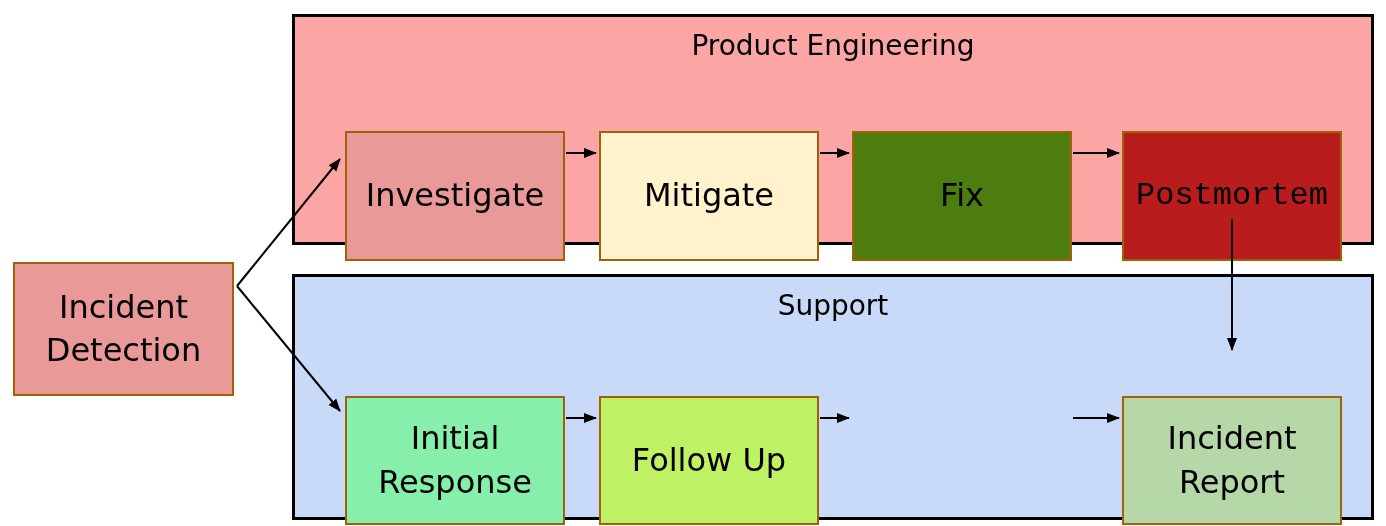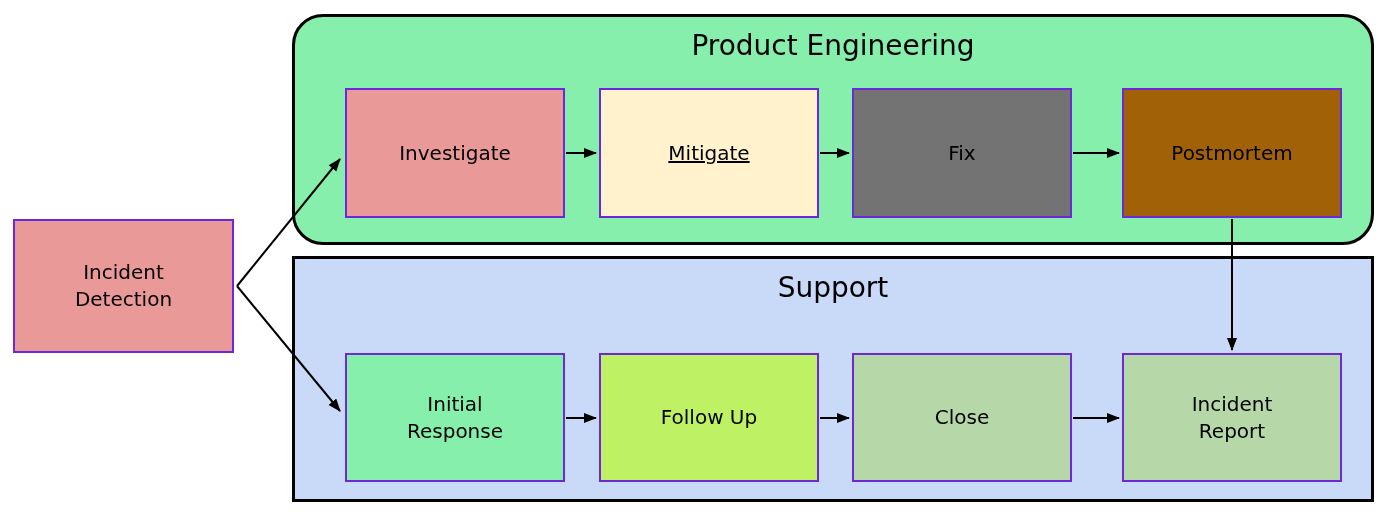--- a/index.html
+++ b/index.html
@@ -11,39 +11,40 @@
     background: #ffffff;
     font-family: "DejaVu Sans", "Liberation Sans", sans-serif;
     color: #000000;
     overflow: hidden;
   }
   .lane {
     position: absolute;
     border: 3px solid #000000;
   }
   .lane-pe  { left: 292px; top: 14px;  width: 1082px; height: 231px; }
-  .lane-sup { left: 292px; top: 256px; width: 1082px; height: 246px; }
+  .lane-sup { left: 292px; top: 274px; width: 1082px; height: 246px; }
   .lane-title {
     width: 100%;
     text-align: center;
     padding-top: 11px;
     font-size: 28px;
     line-height: 1.3;
     white-space: pre-line;
   }
   .node {
     position: absolute;
-    border: 2px solid #6d28d9;
+    border: 2px solid #a16207;
     display: flex;
     align-items: center;
     justify-content: center;
     text-align: center;
-    font-size: 20px;
+    font-size: 32px;
     line-height: 1.35;
     white-space: pre-line;
+    margin-top: 43px;
   }
   .n-start    { left: 13px;   top: 219px; width: 221px; height: 134px; }
   .n-invest   { left: 345px;  top: 88px;  width: 220px; height: 130px; }
   .n-mitigate { left: 599px;  top: 88px;  width: 220px; height: 130px; }
   .n-fix      { left: 852px;  top: 88px;  width: 220px; height: 130px; }
   .n-postm    { left: 1122px; top: 88px;  width: 220px; height: 130px; }
   .n-initresp { left: 345px;  top: 353px; width: 220px; height: 129px; }
   .n-followup { left: 599px;  top: 353px; width: 220px; height: 129px; }
   .n-close    { left: 852px;  top: 353px; width: 220px; height: 129px; }
   .n-report   { left: 1122px; top: 353px; width: 220px; height: 129px; }
@@ -57,45 +58,44 @@
   svg.arrows line {
     stroke: #000000;
     stroke-width: 2;
   }
 </style>
 </head>
 <body>
 
 <div class="canvas">
 
-  <div class="lane lane-pe" style="background-color: #86efac; border-radius: 31px;">
+  <div class="lane lane-pe" style="background-color: #fca5a5;">
     <div class="lane-title">Product Engineering</div>
   </div>
 
   <div class="lane lane-sup" style="background-color: rgb(201, 218, 248);">
     <div class="lane-title">Support</div>
   </div>
 
   <div class="node n-start" style="background-color: rgb(234, 153, 153);">Incident
 Detection</div>
 
   <div class="node n-invest" style="background-color: rgb(234, 153, 153);">Investigate</div>
 
-  <div class="node n-mitigate" style="background-color: rgb(255, 242, 204); text-decoration: underline;">Mitigate</div>
+  <div class="node n-mitigate" style="background-color: rgb(255, 242, 204);">Mitigate</div>
 
-  <div class="node n-fix" style="background-color: #737373;">Fix</div>
+  <div class="node n-fix" style="background-color: #4d7c0f;">Fix</div>
 
-  <div class="node n-postm" style="background-color: #a16207;">Postmortem</div>
+  <div class="node n-postm" style="background-color: #b91c1c; font-family: Liberation Mono, monospace;">Postmortem</div>
 
   <div class="node n-initresp" style="background-color: #86efac;">Initial
 Response</div>
 
   <div class="node n-followup" style="background-color: #bef264;">Follow Up</div>
 
-  <div class="node n-close" style="background-color: rgb(182, 215, 168);">Close</div>
 
   <div class="node n-report" style="background-color: rgb(182, 215, 168);">Incident
 Report</div>
 
   <svg class="arrows" viewBox="0 0 1386 526" xmlns="http://www.w3.org/2000/svg">
     <defs>
       <marker id="arrowhead" markerUnits="userSpaceOnUse" markerWidth="16" markerHeight="12" refX="12" refY="5" orient="auto">
         <path d="M0,0 L13,5 L0,10 Z" fill="#000000"></path>
       </marker>
     </defs>

